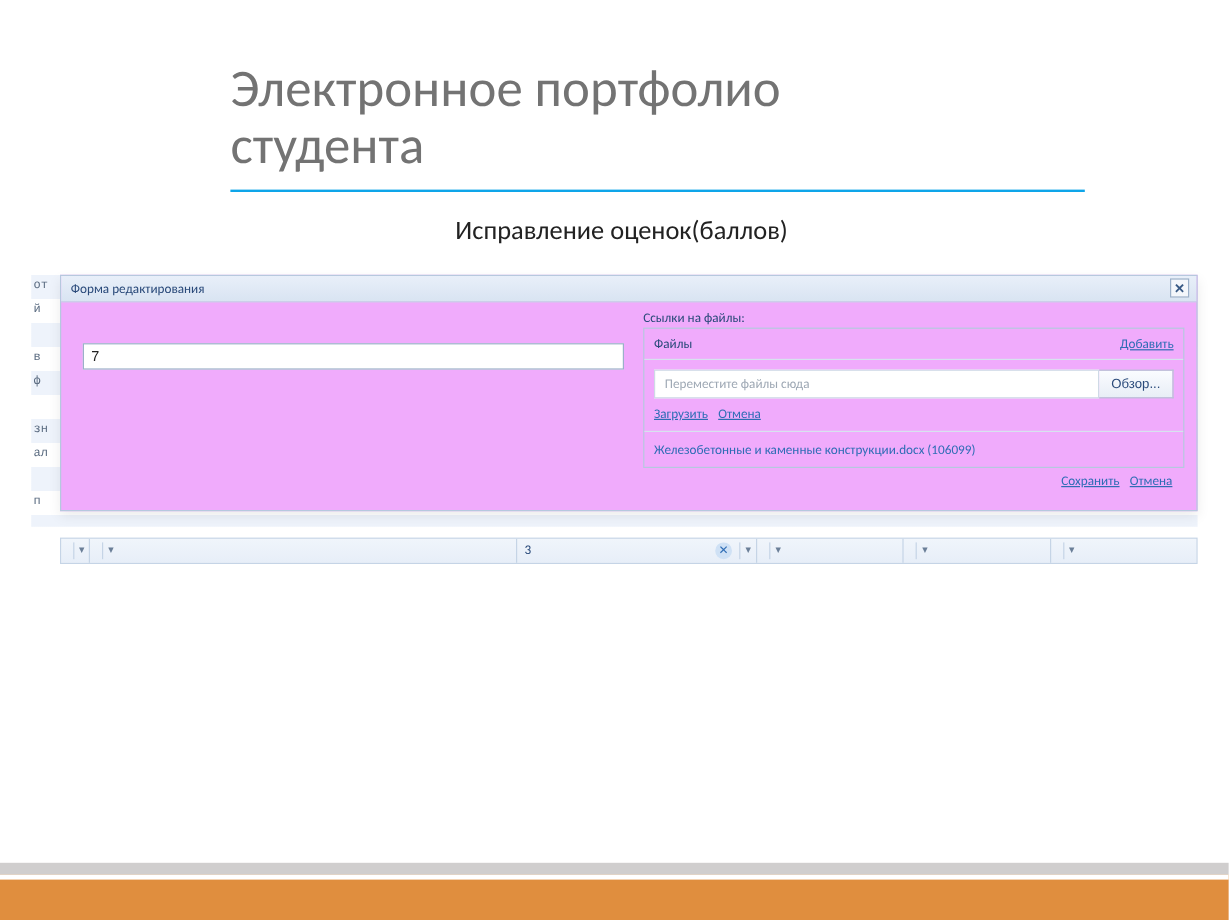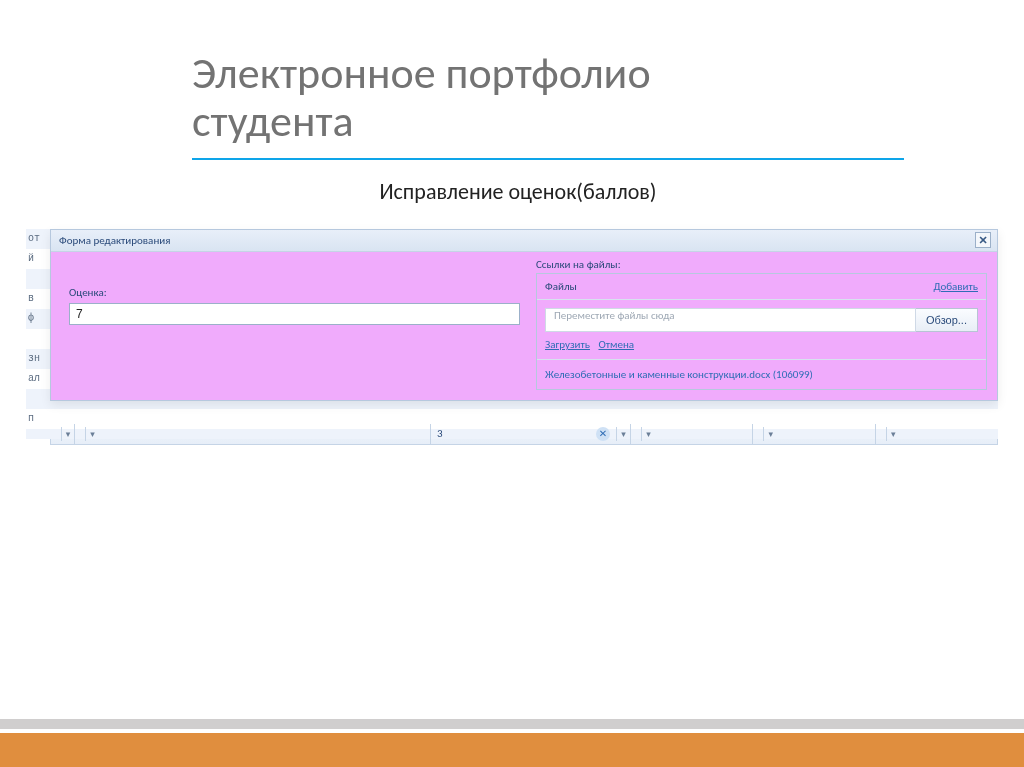--- a/index.html
+++ b/index.html
@@ -133,21 +133,21 @@
     border-bottom: 1px solid #d7e2ef;
     flex-wrap: wrap;
   }
   .dropzone {
     flex: 1;
     height: 24px;
     border: 1px solid #cfd9e6;
     background: #fff;
     color: #9fa9b5;
     font-size: 11px;
-    display: flex; align-items: flex-start;
+    display: flex; align-items: center;
     padding: 0 8px;
   }
   .browse-btn {
     height: 24px;
     border: 1px solid #b7c4d4;
     border-left: none;
     background: linear-gradient(#fafcff,#e8eef6);
     padding: 0 10px;
     font-size: 11px;
     color: #2a4a7a;
@@ -250,21 +250,20 @@
   <div class="dialog">
     <div class="dialog-titlebar">
       <span>Форма редактирования</span>
       <span class="close-btn">
         <span>✕</span>
       </span>
     </div>
 
     <div class="dialog-body">
       <div class="left-col">
-        <div class="field-label">Оценка:</div>
         <input class="grade-input" type="text" value="7" style="">
       </div>
 
       <div class="right-col">
         <div class="files-header">
           <span>Ссылки на файлы:</span>
         </div>
         <div class="files-outer">
           <div class="files-top">
             <span>Файлы</span>
@@ -277,20 +276,24 @@
             <button class="browse-btn">Обзор...</button>
             <div class="mid-links">
               <a>Загрузить</a>
               <a>Отмена</a>
             </div>
           </div>
           <div class="files-bottom">
             <a>Железобетонные и каменные конструкции.docx (106099)</a>
           </div>
         </div>
+        <div class="dialog-footer">
+          <a>Сохранить</a>
+          <a>Отмена</a>
+        </div>
       </div>
     </div>
   </div>
 
   <div class="filter-row">
     <div class="filter-cell" style="width:24px;">
       <span class="dd">▾</span>
     </div>
     <div class="filter-cell" style="flex:0 0 356px;">
       <span class="dd">▾</span>

